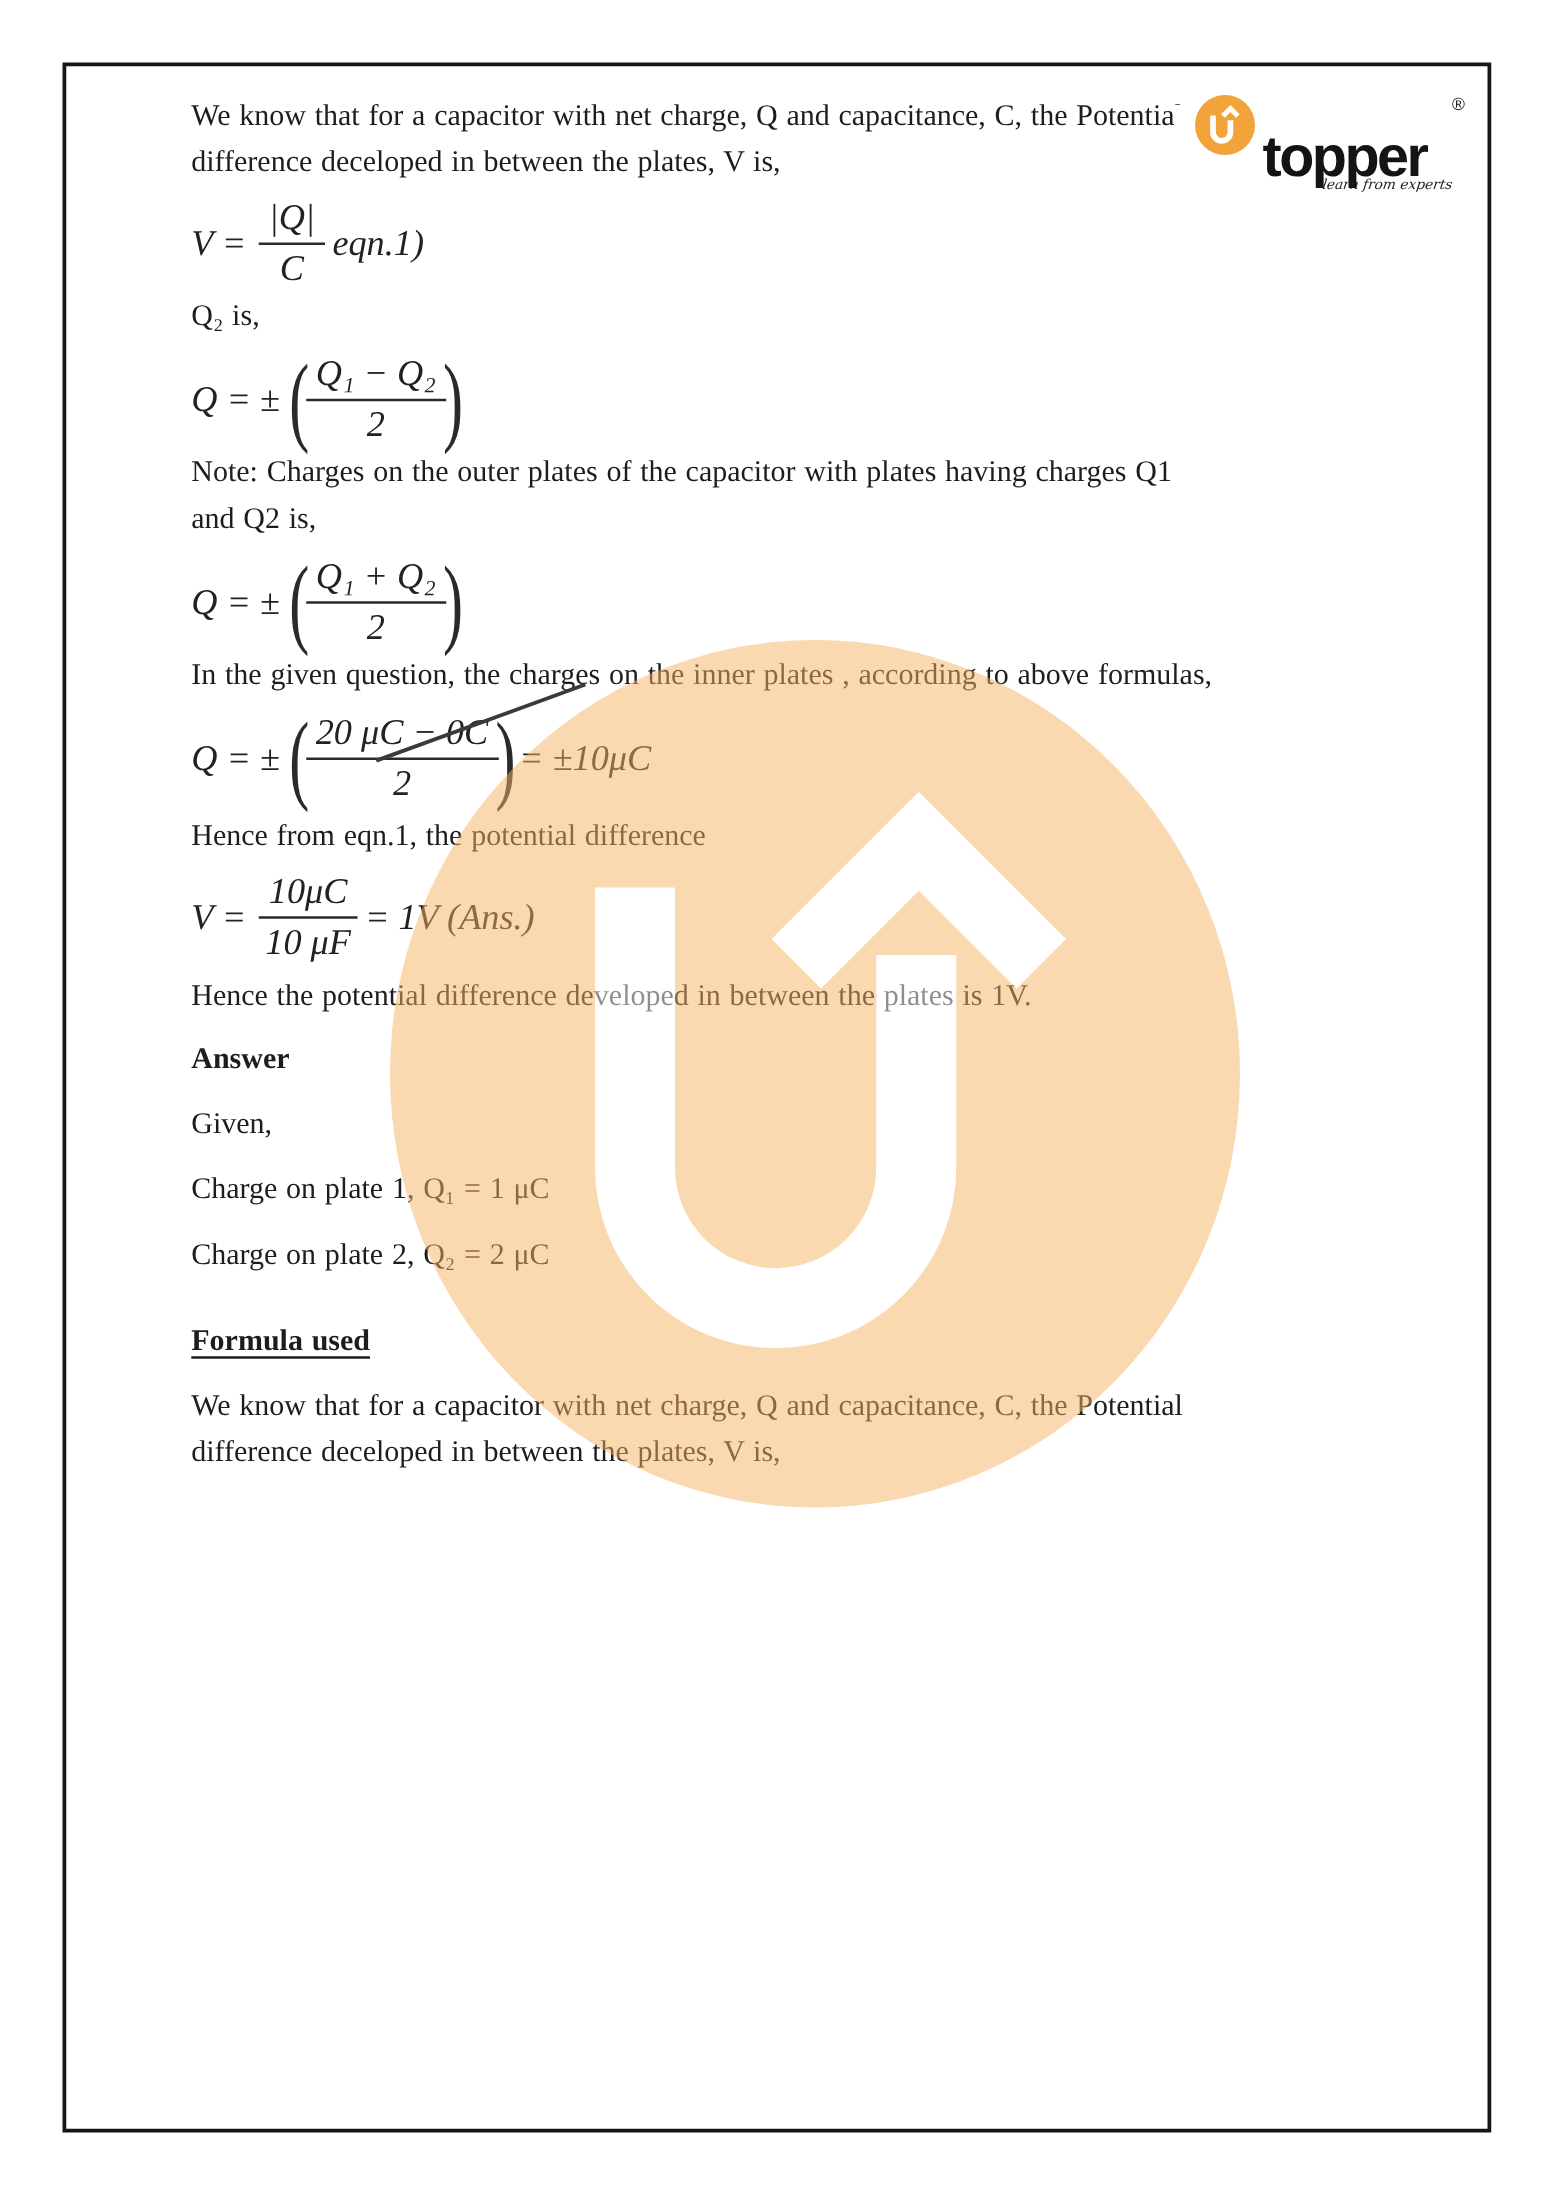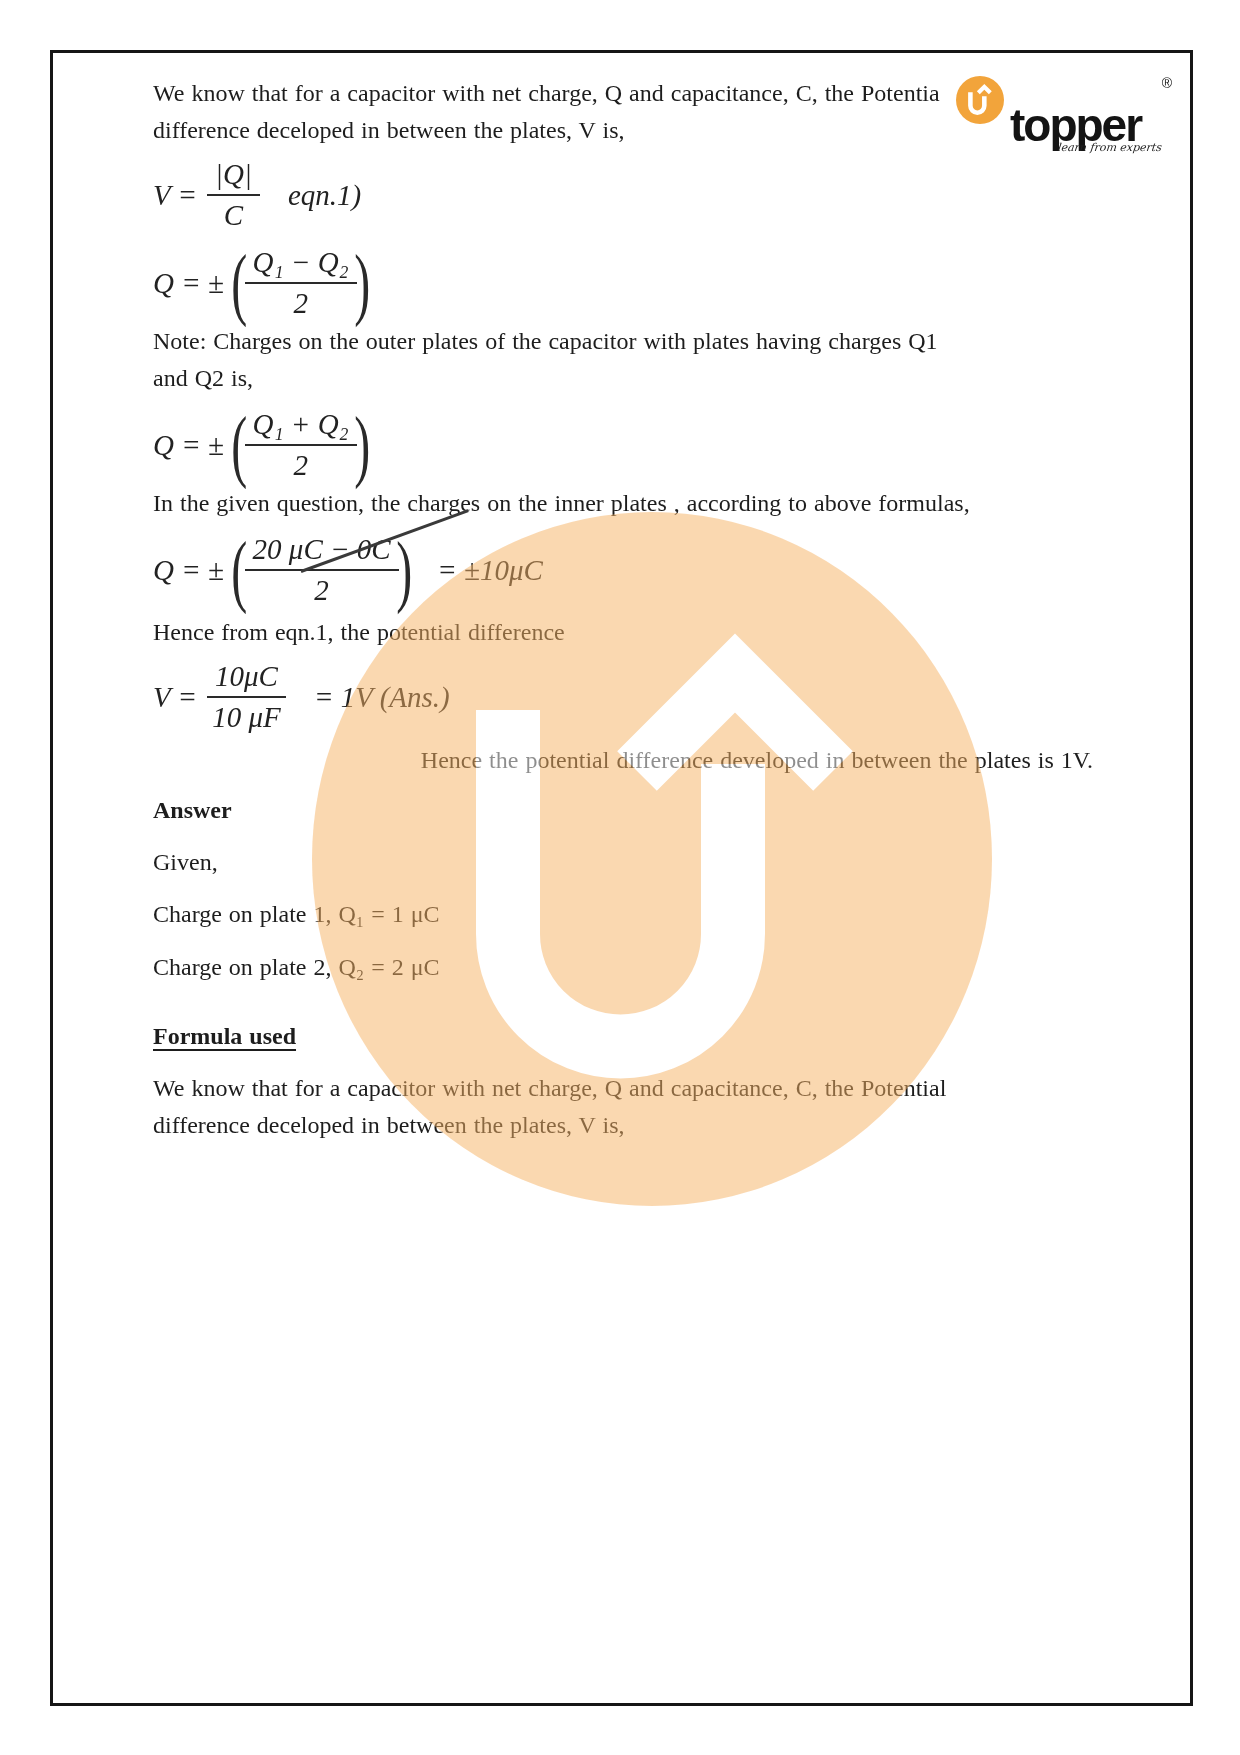--- a/index.html
+++ b/index.html
@@ -11,21 +11,21 @@
   .bold{font-weight:bold;}
   .uline{text-decoration:underline;text-decoration-thickness:2px;text-underline-offset:5px;}
   
   .eq{display:flex;align-items:center;height:80px;font-style:italic;font-size:29px;position:relative;color:#222;}
   .eq .lhs{white-space:pre;margin-right:10px;}
   .frac{display:inline-flex;flex-direction:column;align-items:center;}
   .frac .num{padding:0 8px 3px;border-bottom:2px solid #2a2a2a;line-height:33px;white-space:pre;}
   .frac .den{padding-top:3px;line-height:33px;white-space:pre;}
   .paren{font-style:normal;font-size:80px;line-height:68px;font-weight:400;
          transform:scaleX(0.6);margin:0 -8px;color:#2a2a2a;}
-  .tail{margin-left:28px;white-space:pre;text-align:right;}
+  .tail{margin-left:6px;white-space:pre;text-align:right;}
   .cancel{position:absolute;left:148px;top:40px;width:178px;border-top:3px solid #3a3a3a;
           transform:rotate(-20deg);transform-origin:left center;}
   
   .watermark{position:absolute;left:312px;top:512px;width:680px;height:695px;z-index:3;
              opacity:0.5;pointer-events:none;}
   
   .logo{position:absolute;left:940px;top:84px;width:232px;height:62px;background:#ffffff;z-index:6;}
   .logo-circle{position:absolute;left:16px;top:-8px;}
   .logo-word{position:absolute;left:70px;top:18px;font-family:Liberation Sans, sans-serif;
              font-weight:800;font-size:46px;letter-spacing:-2px;color:#141414;line-height:46px;}
@@ -64,20 +64,21 @@
 
     <div class="eq" style="margin-top:6px;">
       <span class="lhs">V =</span>
       <span class="frac">
         <span class="num">|Q|</span>
         <span class="den">C</span>
       </span>
       <span class="tail">eqn.1)</span>
     </div>
 
+    <div class="line">Q₂ is,</div>
 
     <div class="eq" style="margin-top:8px;">
       <span class="lhs">Q = ±</span>
       <span class="paren">(</span>
       <span class="frac">
         <span class="num">Q₁ − Q₂</span>
         <span class="den">2</span>
       </span>
       <span class="paren">)</span>
     </div>
@@ -113,21 +114,21 @@
 
     <div class="eq" style="margin-top:6px;">
       <span class="lhs">V =</span>
       <span class="frac">
         <span class="num">10μC</span>
         <span class="den">10 μF</span>
       </span>
       <span class="tail">= 1V (Ans.)</span>
     </div>
 
-    <div class="line" style="margin-top:5px;text-align:right;">Hence the potential difference developed in between the plates is 1V.</div>
+    <div class="line" style="margin-top:5px;">Hence the potential difference developed in between the plates is 1V.</div>
 
     <div class="line bold" style="margin-top:13px;">Answer</div>
 
     <div class="line" style="margin-top:15px;">Given,</div>
     <div class="line" style="margin-top:15px;">Charge on plate 1, Q₁ = 1 μC</div>
     <div class="line" style="margin-top:16px;">Charge on plate 2, Q₂ = 2 μC</div>
 
     <div class="line bold uline" style="margin-top:32px;">Formula used</div>
 
     <div class="line" style="margin-top:15px;">We know that for a capacitor with net charge, Q and capacitance, C, the Potential</div>

